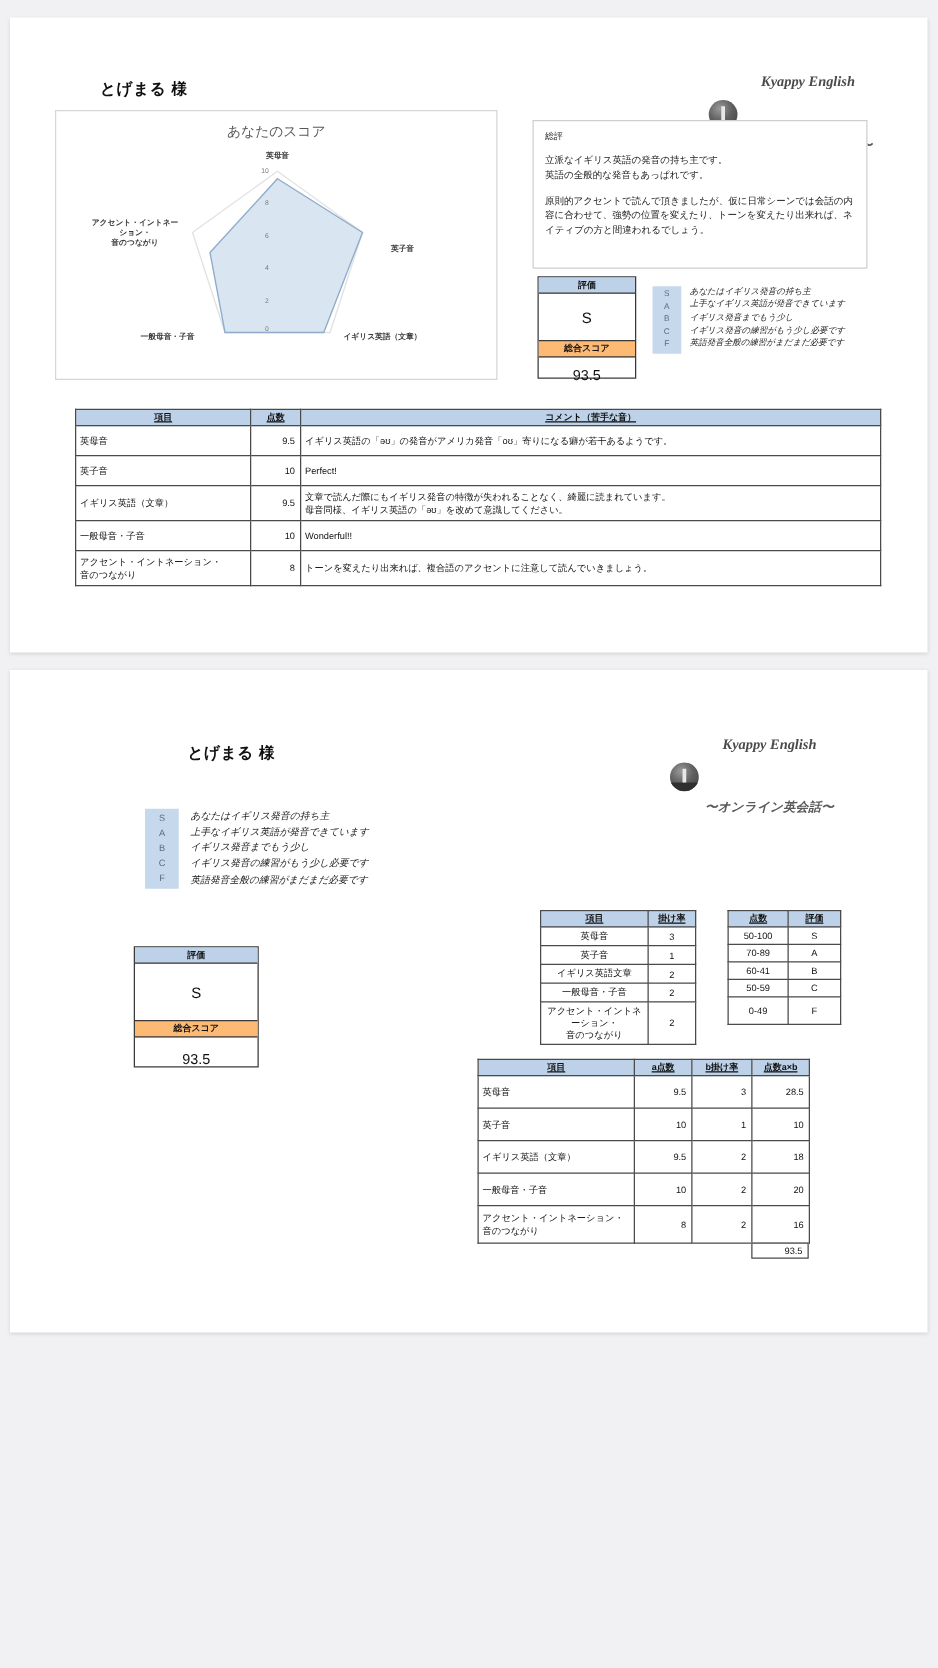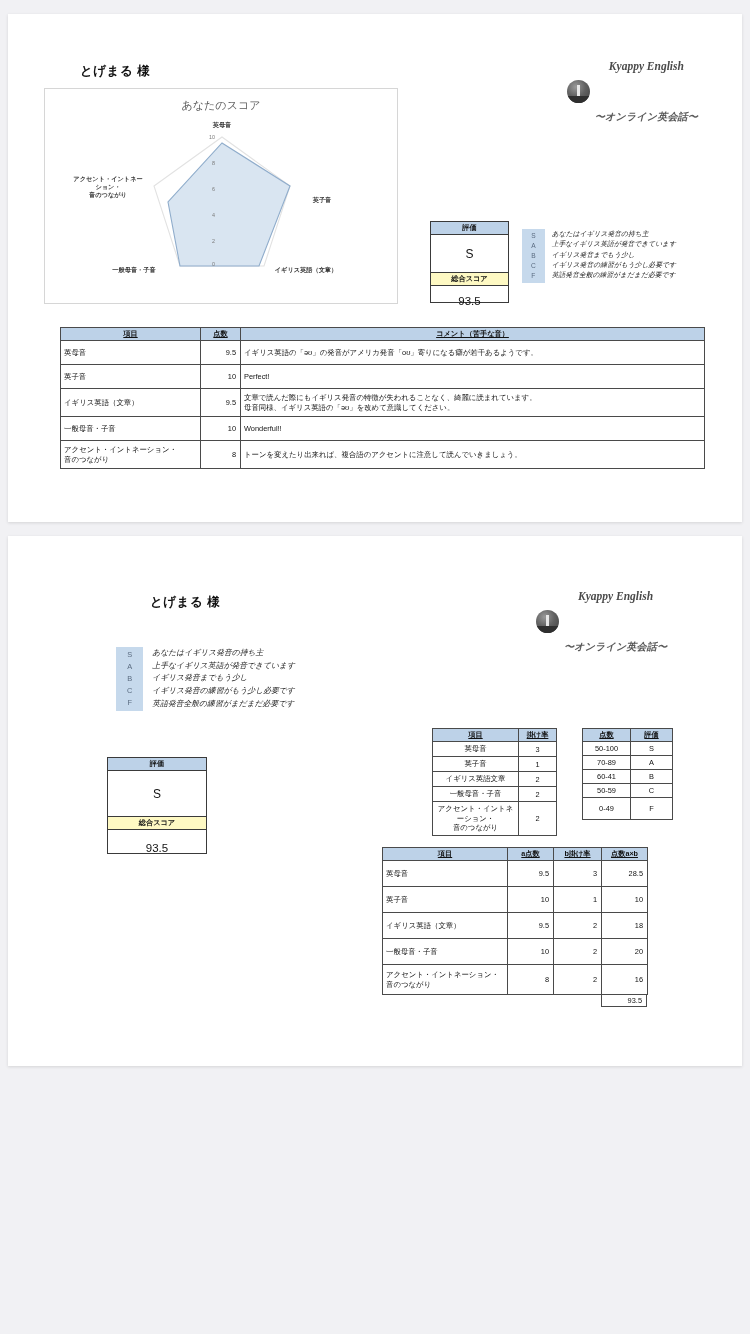--- a/index.html
+++ b/index.html
@@ -108,21 +108,21 @@
   .eval-box { position: absolute; border: 1px solid #3a3a3a; background: #fff; }
   .eval-hd {
     background: #bdd2e8;
     border-bottom: 1px solid #3a3a3a;
     text-align: center;
     font-size: 7.2px;
     font-weight: bold;
     color: #111;
     padding: 1px 0;
   }
-  .eval-hd.dotted { background: #fef9c3; }
+  .eval-hd.dotted { background: #fdba74; }
   .eval-val {
     text-align: center; color: #111;
     display: flex; align-items: center; justify-content: center;
   }
   .eval-grade { font-size: 12px; height: 37px; }
   .eval-score { font-size: 11.5px; height: 30px; }
 
   
   .legend { position: absolute; display: flex; }
   .legend-keys {
@@ -220,20 +220,26 @@
 
       <div class="tick-lbl" style="left:148px; top:21px; width:22px;">10</div>
       <div class="tick-lbl" style="left:148px; top:47px; width:22px;">8</div>
       <div class="tick-lbl" style="left:148px; top:73px; width:22px;">6</div>
       <div class="tick-lbl" style="left:148px; top:99px; width:22px;">4</div>
       <div class="tick-lbl" style="left:148px; top:125px; width:22px;">2</div>
       <div class="tick-lbl" style="left:148px; top:148px; width:22px;">0</div>
     </div>
   </div>
 
+  <div class="gen-box" style="left:418px; top:82px; width:268px; height:119px;">
+    <div class="gen-title">総評</div>
+    <div class="gen-p" style="white-space:pre-line;">立派なイギリス英語の発音の持ち主です。
+英語の全般的な発音もあっぱれです。</div>
+    <div class="gen-p">原則的アクセントで読んで頂きましたが、仮に日常シーンでは会話の内容に合わせて、強勢の位置を変えたり、トーンを変えたり出来れば、ネイティブの方と間違われるでしょう。</div>
+  </div>
 
   <div class="eval-box" style="left:422px; top:207px; width:79px; height:82px;">
     <div class="eval-hd">評価</div>
     <div class="eval-val eval-grade">S</div>
     <div class="eval-hd dotted" style="border-top:1px solid #3a3a3a;">総合スコア</div>
     <div class="eval-val eval-score">93.5</div>
   </div>
 
   <div class="legend" style="left:514px; top:215px;">
     <div class="legend-keys">

